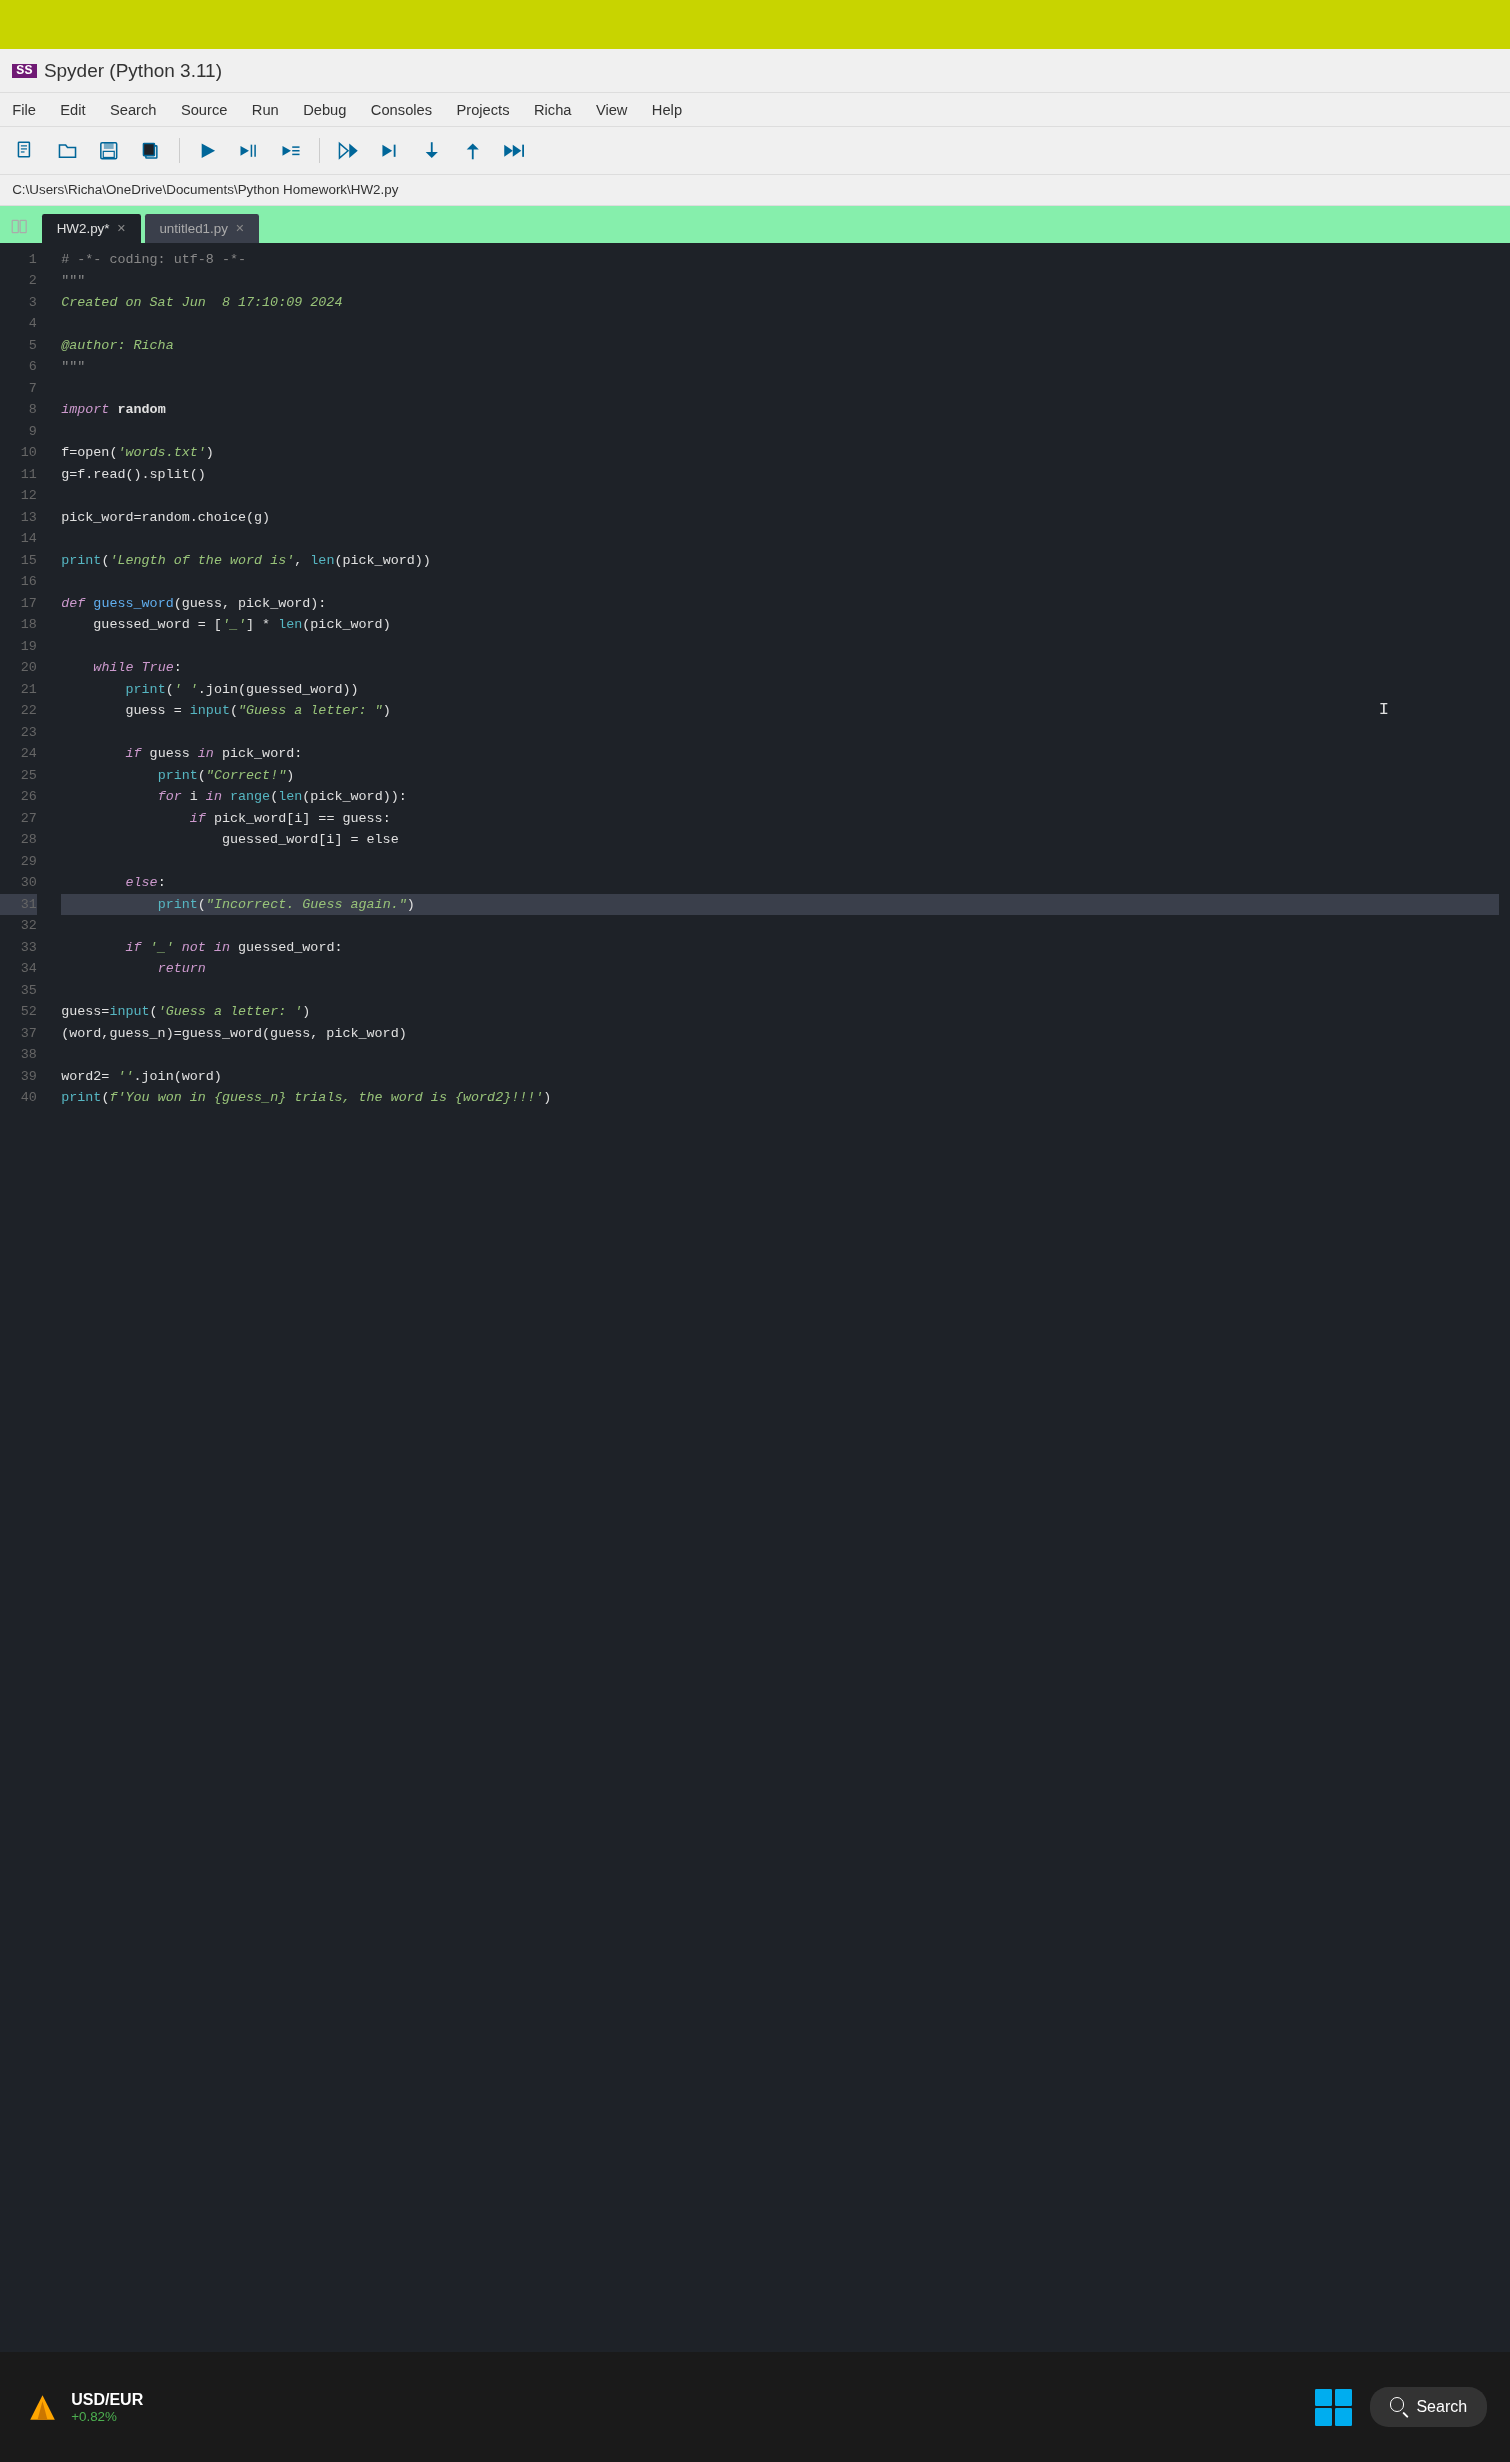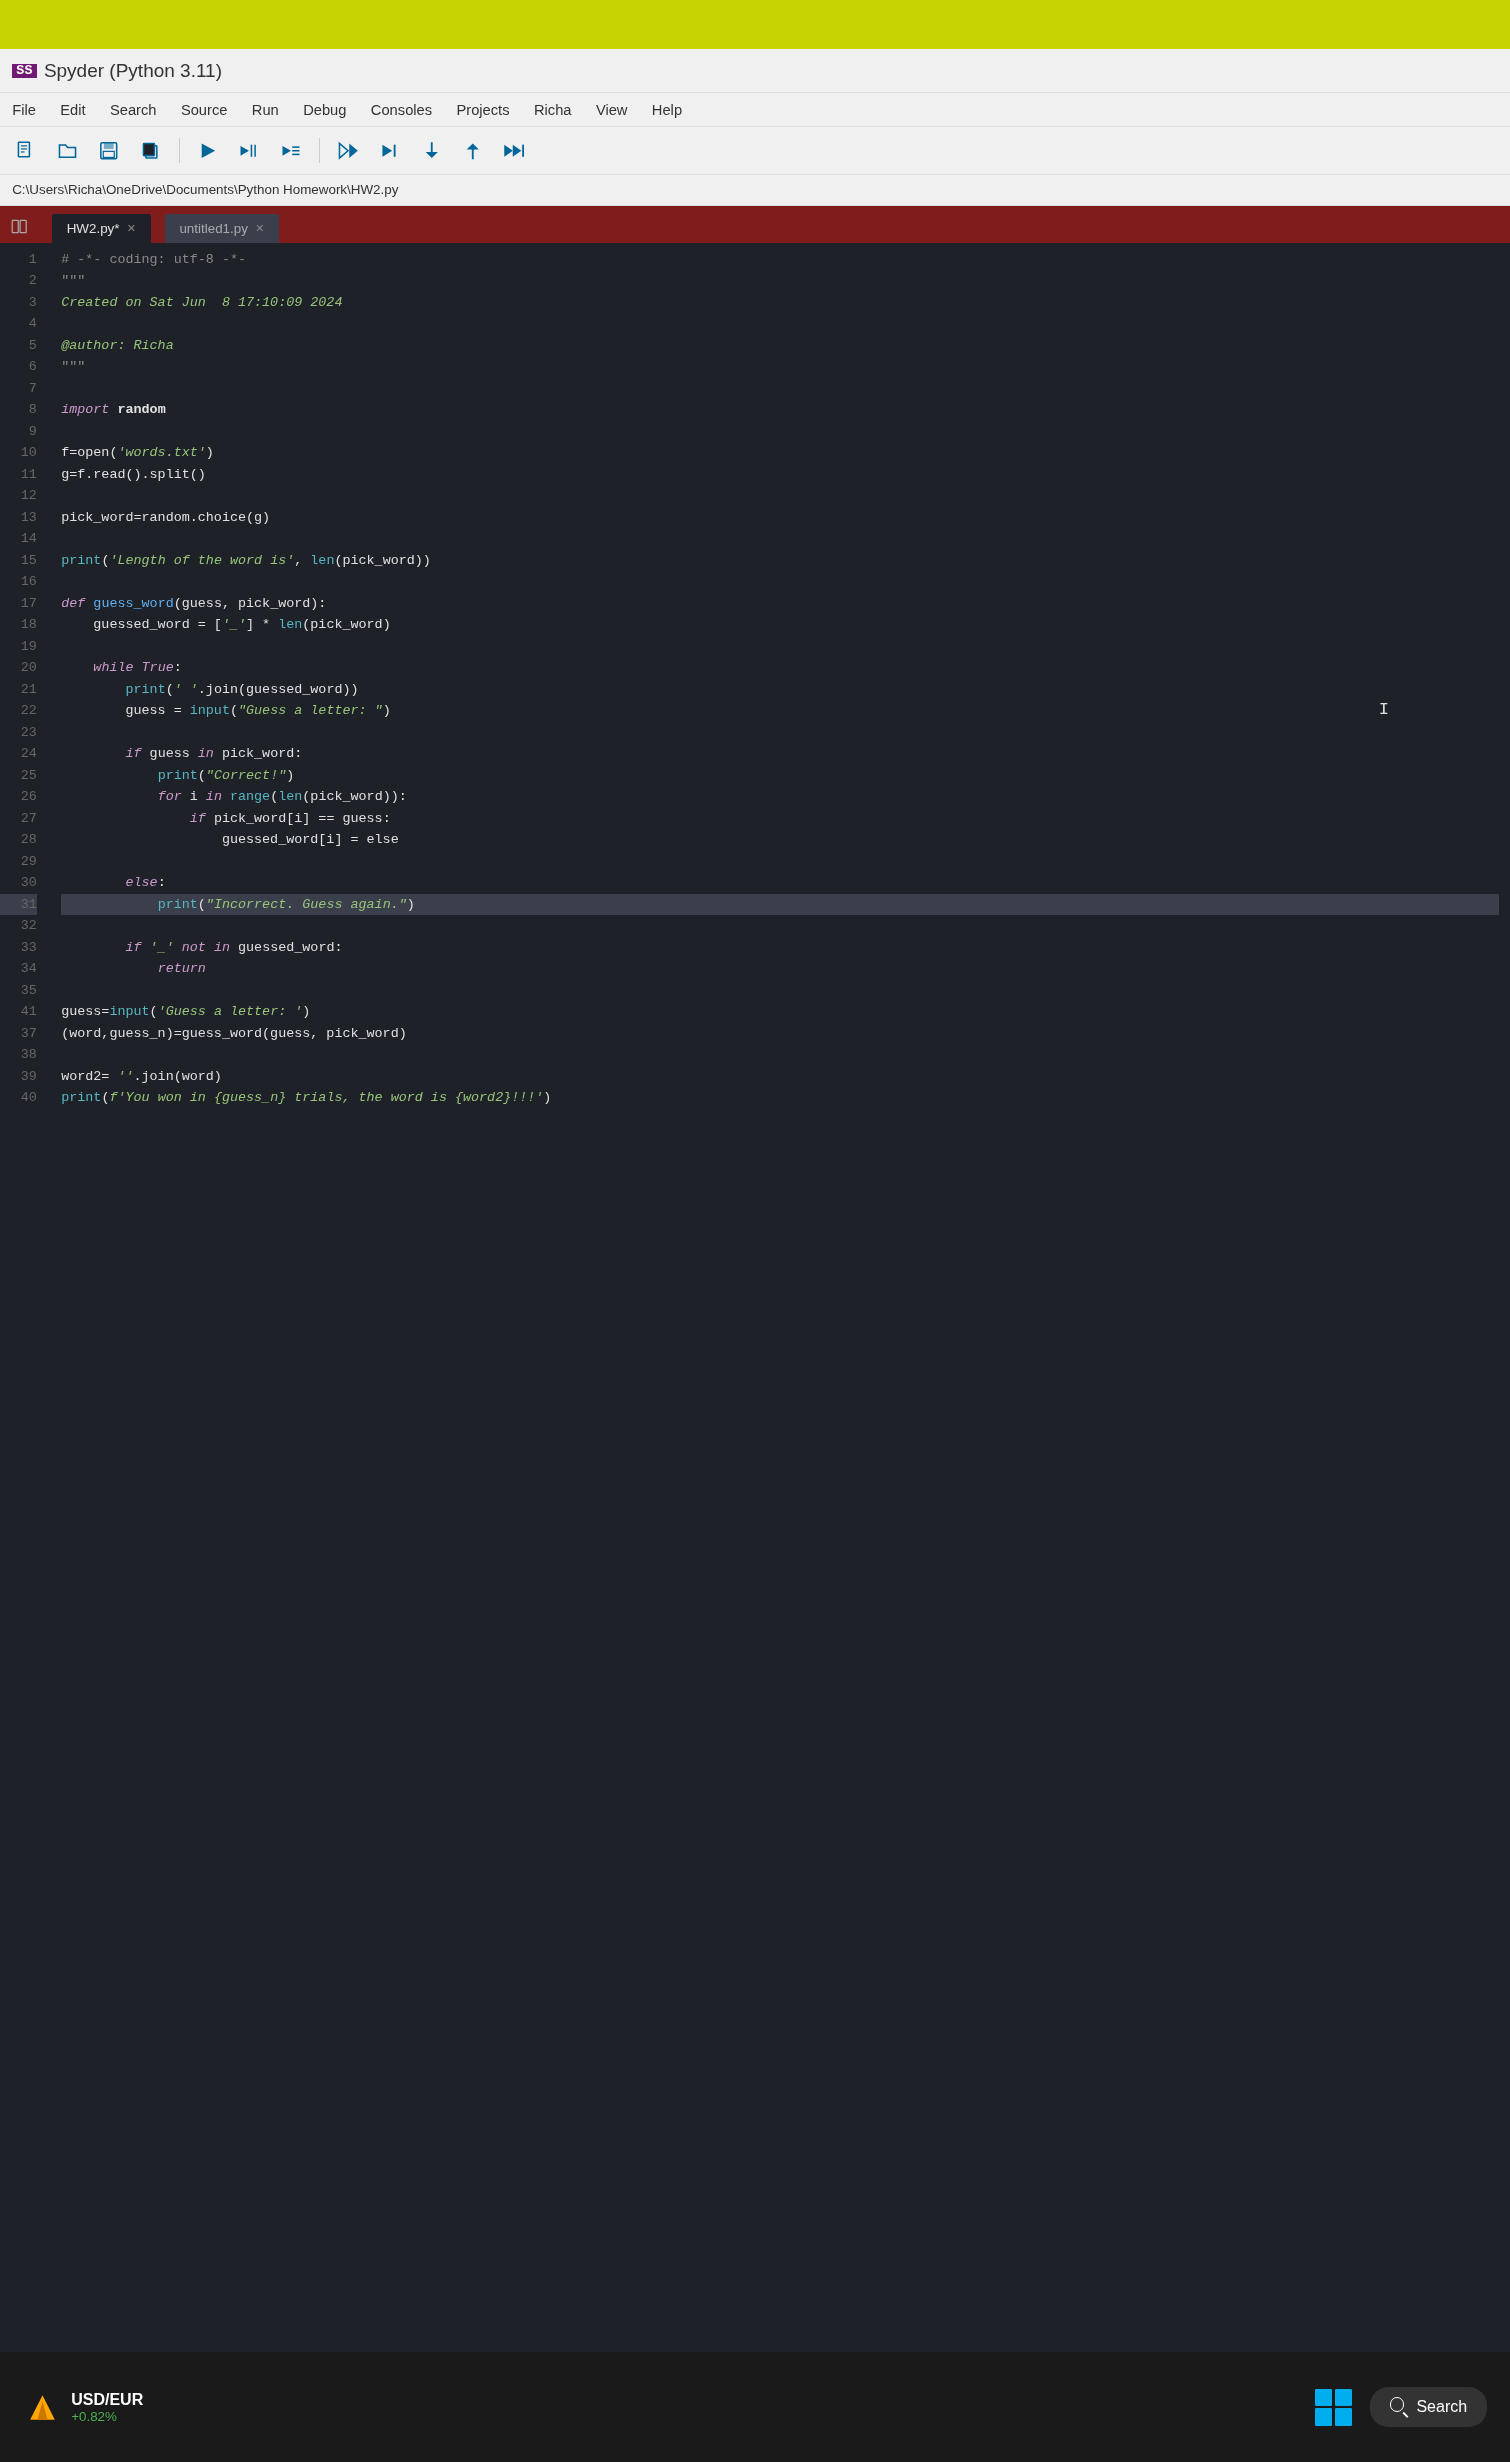--- a/index.html
+++ b/index.html
@@ -115,26 +115,26 @@
     .editor-area {
       background: #1e2228;
       flex: 1;
       display: flex;
       flex-direction: column;
       overflow: hidden;
     }
 
     
     .tab-bar {
-      background: #7f1d1d;
+      background: #86efac;
       height: 37px;
       display: flex;
       align-items: flex-end;
       padding: 0 6.1px;
-      gap: 14px;
+      gap: 4px;
     }
     .tab-toggle-btn {
       width: 27px;
       height: 27px;
       display: flex;
       align-items: center;
       justify-content: center;
       color: #aaa;
       font-size: 13.4px;
       cursor: pointer;
@@ -454,21 +454,21 @@
         <div>26</div>
           <div>27</div>
           <div>28</div>
           <div>29</div>
           <div>30</div>
         <div style="background:#3a3f4b;">31</div>
           <div>32</div>
           <div>33</div>
           <div>34</div>
           <div>35</div>
-        <div>41</div>
+        <div>52</div>
           <div>37</div>
           <div>38</div>
           <div>39</div>
           <div>40</div>
       </div>
       <div class="code-content">
 
         <div class="code-line"><span class="c-comment"># -*- coding: utf-8 -*-</span></div>
 
         <div class="code-line"><span class="c-docstring">"""</span></div>

